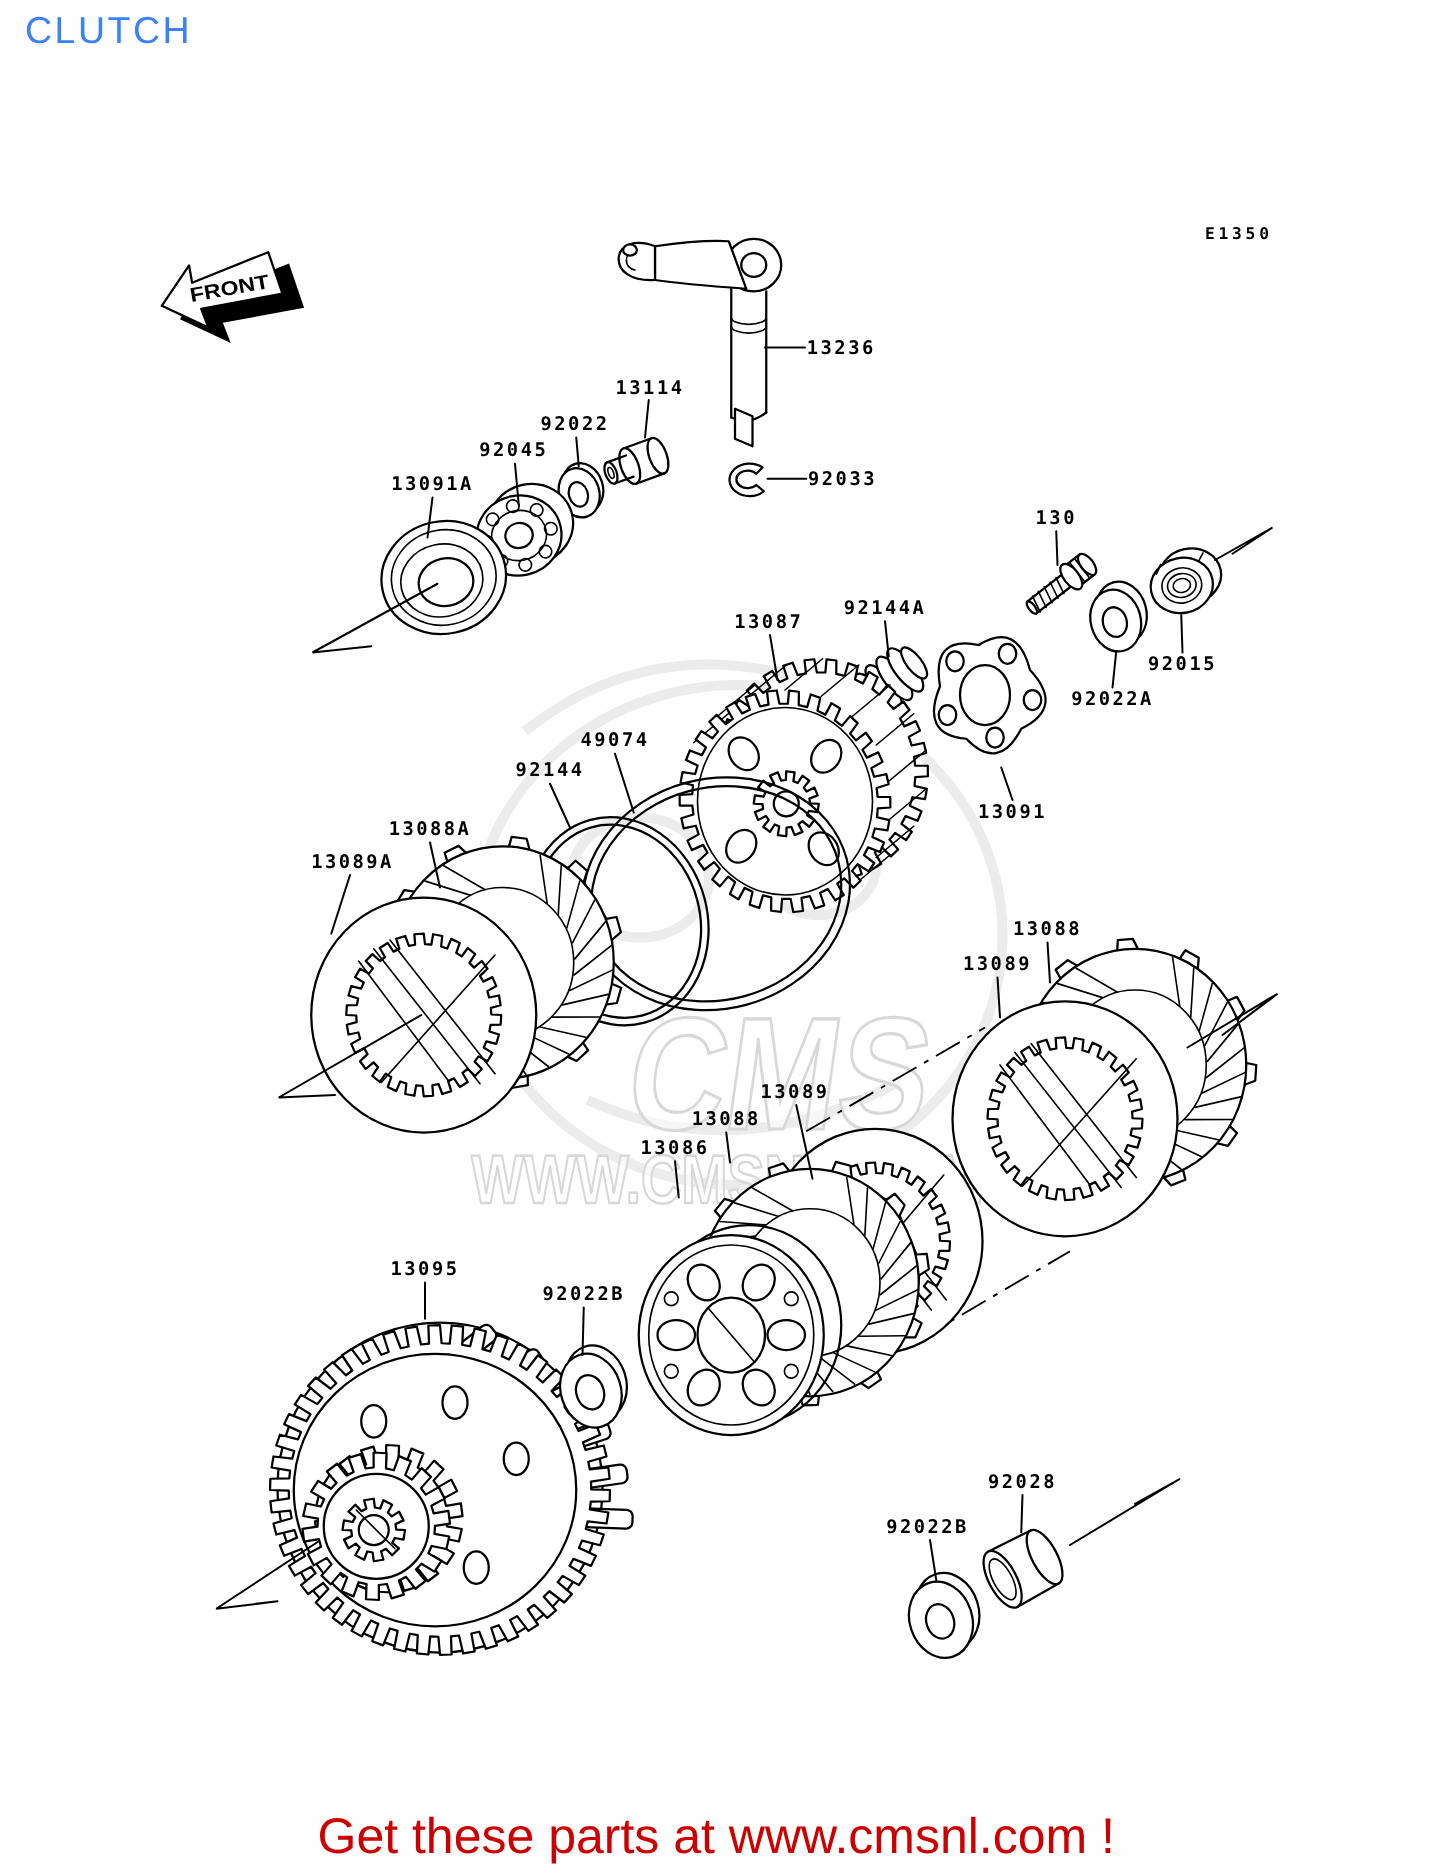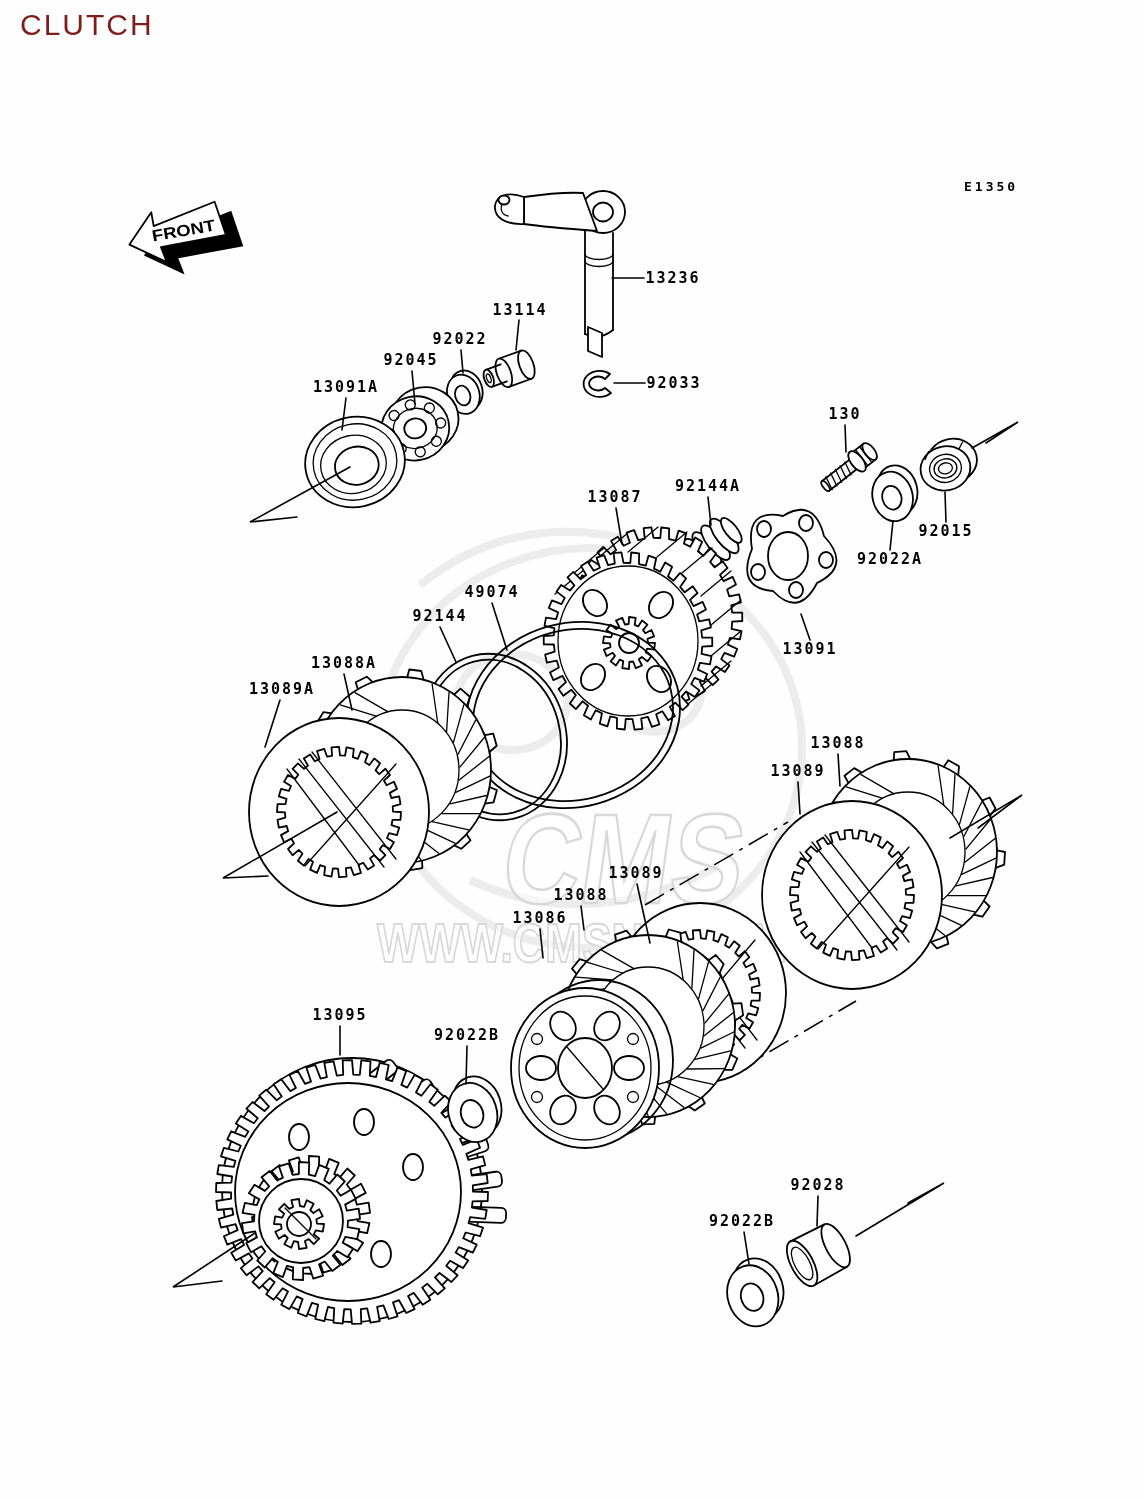--- a/index.html
+++ b/index.html
@@ -1,18 +1,18 @@
 <!DOCTYPE html>
 <html><head>
 <meta charset="utf-8">
 <style>
   html,body{margin:0;padding:0;background:#fff;}
   #page{position:relative;width:1146px;height:1500px;background:#fefefe;overflow:hidden;
         font-family:"Liberation Sans",sans-serif;}
-  #title{position:absolute;left:20px;top:8px;font-size:30px;letter-spacing:2px;color:#7f1d1d;}
+  #title{position:absolute;left:20px;top:8px;font-size:30px;letter-spacing:2px;color:#3b82f6;}
   #diagram{position:absolute;left:0;top:0;}
   #footer{position:absolute;left:0;bottom:8px;width:100%;text-align:center;
           color:#cc0000;font-size:40px;font-family:"Liberation Sans",sans-serif;}
   .ln{stroke:#000;fill:none;stroke-width:1.8;stroke-linejoin:round;stroke-linecap:round;}
   .lnf{stroke:#000;fill:#fff;stroke-width:1.8;stroke-linejoin:round;}
   .thin{stroke:#000;fill:none;stroke-width:1.3;stroke-linecap:round;}
   .leader{stroke:#000;fill:none;stroke-width:1.6;stroke-linecap:round;}
   .dash{stroke:#000;fill:none;stroke-width:1.5;stroke-dasharray:22 7 4 7;}
   .plabel{font-family:"DejaVu Sans Mono",monospace;font-weight:bold;font-size:15px;
           letter-spacing:2px;fill:#000;}
@@ -335,13 +335,14 @@
       <text class="plabel" x="540" y="923">13086</text>
       <text class="plabel" x="340" y="1020">13095</text>
       <text class="plabel" x="467" y="1040">92022B</text>
       <text class="plabel" x="818" y="1190">92028</text>
       <text class="plabel" x="742" y="1226">92022B</text>
     </g>
 
     <text class="code" x="964" y="191">E1350</text>
   </svg>
 
+  <div id="footer">Get these parts at www.cmsnl.com !</div>
 </div>
 
 </body></html>

